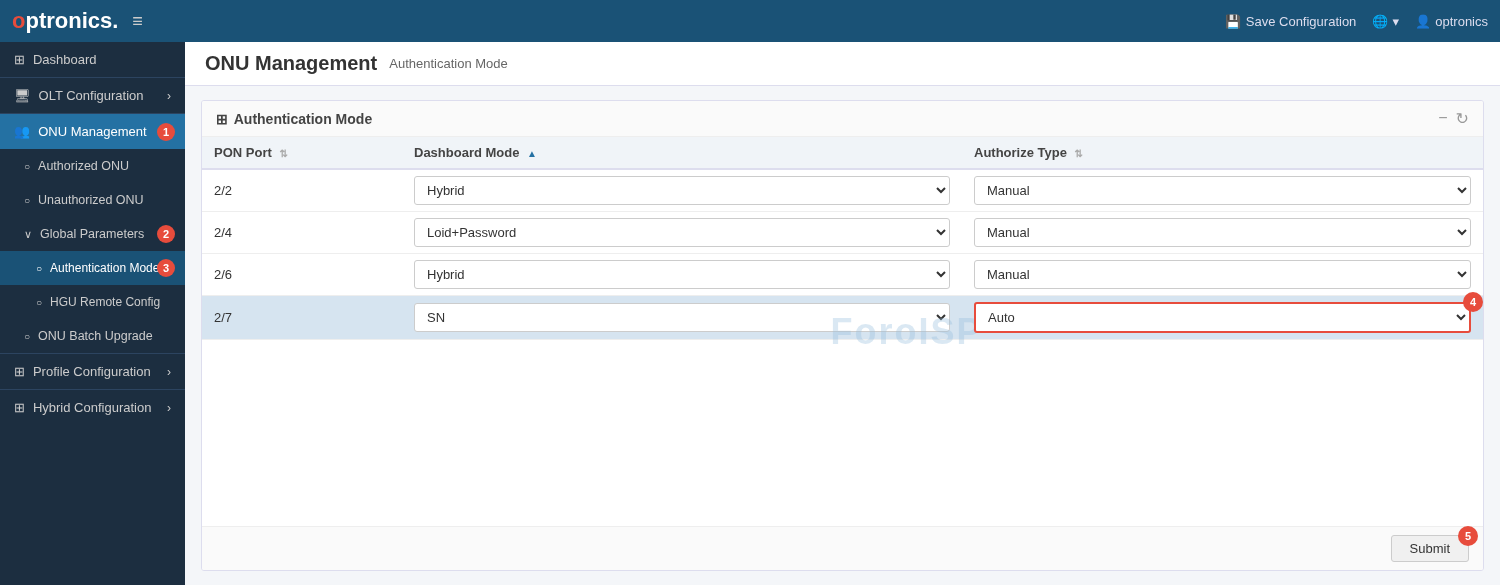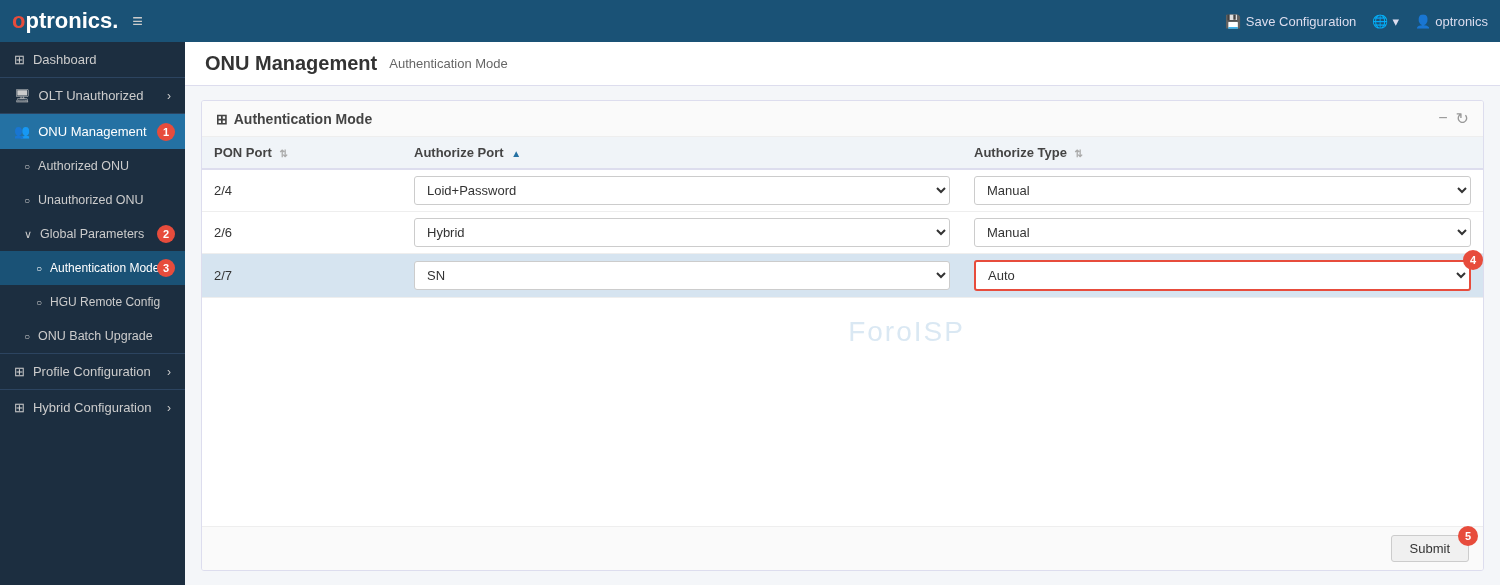--- a/index.html
+++ b/index.html
@@ -173,23 +173,23 @@
       color: #333;
       position: relative;
     }
 
     
     .watermark {
       position: absolute;
       top: 50%;
       left: 55%;
       transform: translate(-50%, -50%);
-      font-size: 28px;
+      font-size: 36px;
       color: rgba(150,190,220,0.35);
-      font-weight: normal;
+      font-weight: bold;
       pointer-events: none;
       letter-spacing: 2px;
       white-space: nowrap;
     }
 
     
     .num-badge {
       background: #e74c3c;
       color: #fff;
       border-radius: 50%;
@@ -241,21 +241,21 @@
   <div class="sidebar">
 
     <div class="sidebar-item">
       <span>⊞</span>
       <span>Dashboard</span>
     </div>
 
     <div class="sidebar-section">
       <div class="sidebar-item">
         <span>🖥</span>
-        <span>OLT Unauthorized</span>
+        <span>OLT Configuration</span>
         <span style="margin-left:auto;font-size:12px;">›</span>
       </div>
     </div>
 
     <div class="sidebar-section">
       <div class="sidebar-item active" style="position:relative;">
         <span>👥</span>
         <span>ONU Management</span>
         <span class="sidebar-badge">1</span>
       </div>
@@ -328,30 +328,35 @@
       <div class="table-wrapper" style="position:relative;">
         <div class="watermark">ForoISP</div>
         <table>
           <thead>
             <tr>
               <th class="col-pon">
                 <span>PON Port</span>
                 <span class="sort-icon">⇅</span>
               </th>
               <th class="col-auth sorted">
-                <span>Authorize Port</span>
+                <span>Dashboard Mode</span>
                 <span class="sort-icon" style="color:#2471a3;">▲</span>
               </th>
               <th class="col-type">
                 <span>Authorize Type</span>
                 <span class="sort-icon">⇅</span>
               </th>
             </tr>
           </thead>
           <tbody id="table-body">
+              <tr>
+                <td>2/2</td>
+                <td><select><option value="SN">SN</option><option value="Hybrid" selected="">Hybrid</option><option value="Loid">Loid</option><option value="Loid+Password">Loid+Password</option><option value="MAC">MAC</option></select></td>
+                <td><select><option value="Manual">Manual</option><option value="Auto">Auto</option></select></td>
+              </tr>
               <tr>
                 <td>2/4</td>
                 <td><select><option value="SN">SN</option><option value="Hybrid">Hybrid</option><option value="Loid">Loid</option><option value="Loid+Password" selected="">Loid+Password</option><option value="MAC">MAC</option></select></td>
                 <td><select><option value="Manual">Manual</option><option value="Auto">Auto</option></select></td>
               </tr>
               <tr>
                 <td>2/6</td>
                 <td><select><option value="SN">SN</option><option value="Hybrid" selected="">Hybrid</option><option value="Loid">Loid</option><option value="Loid+Password">Loid+Password</option><option value="MAC">MAC</option></select></td>
                 <td><select><option value="Manual">Manual</option><option value="Auto">Auto</option></select></td>
               </tr>

